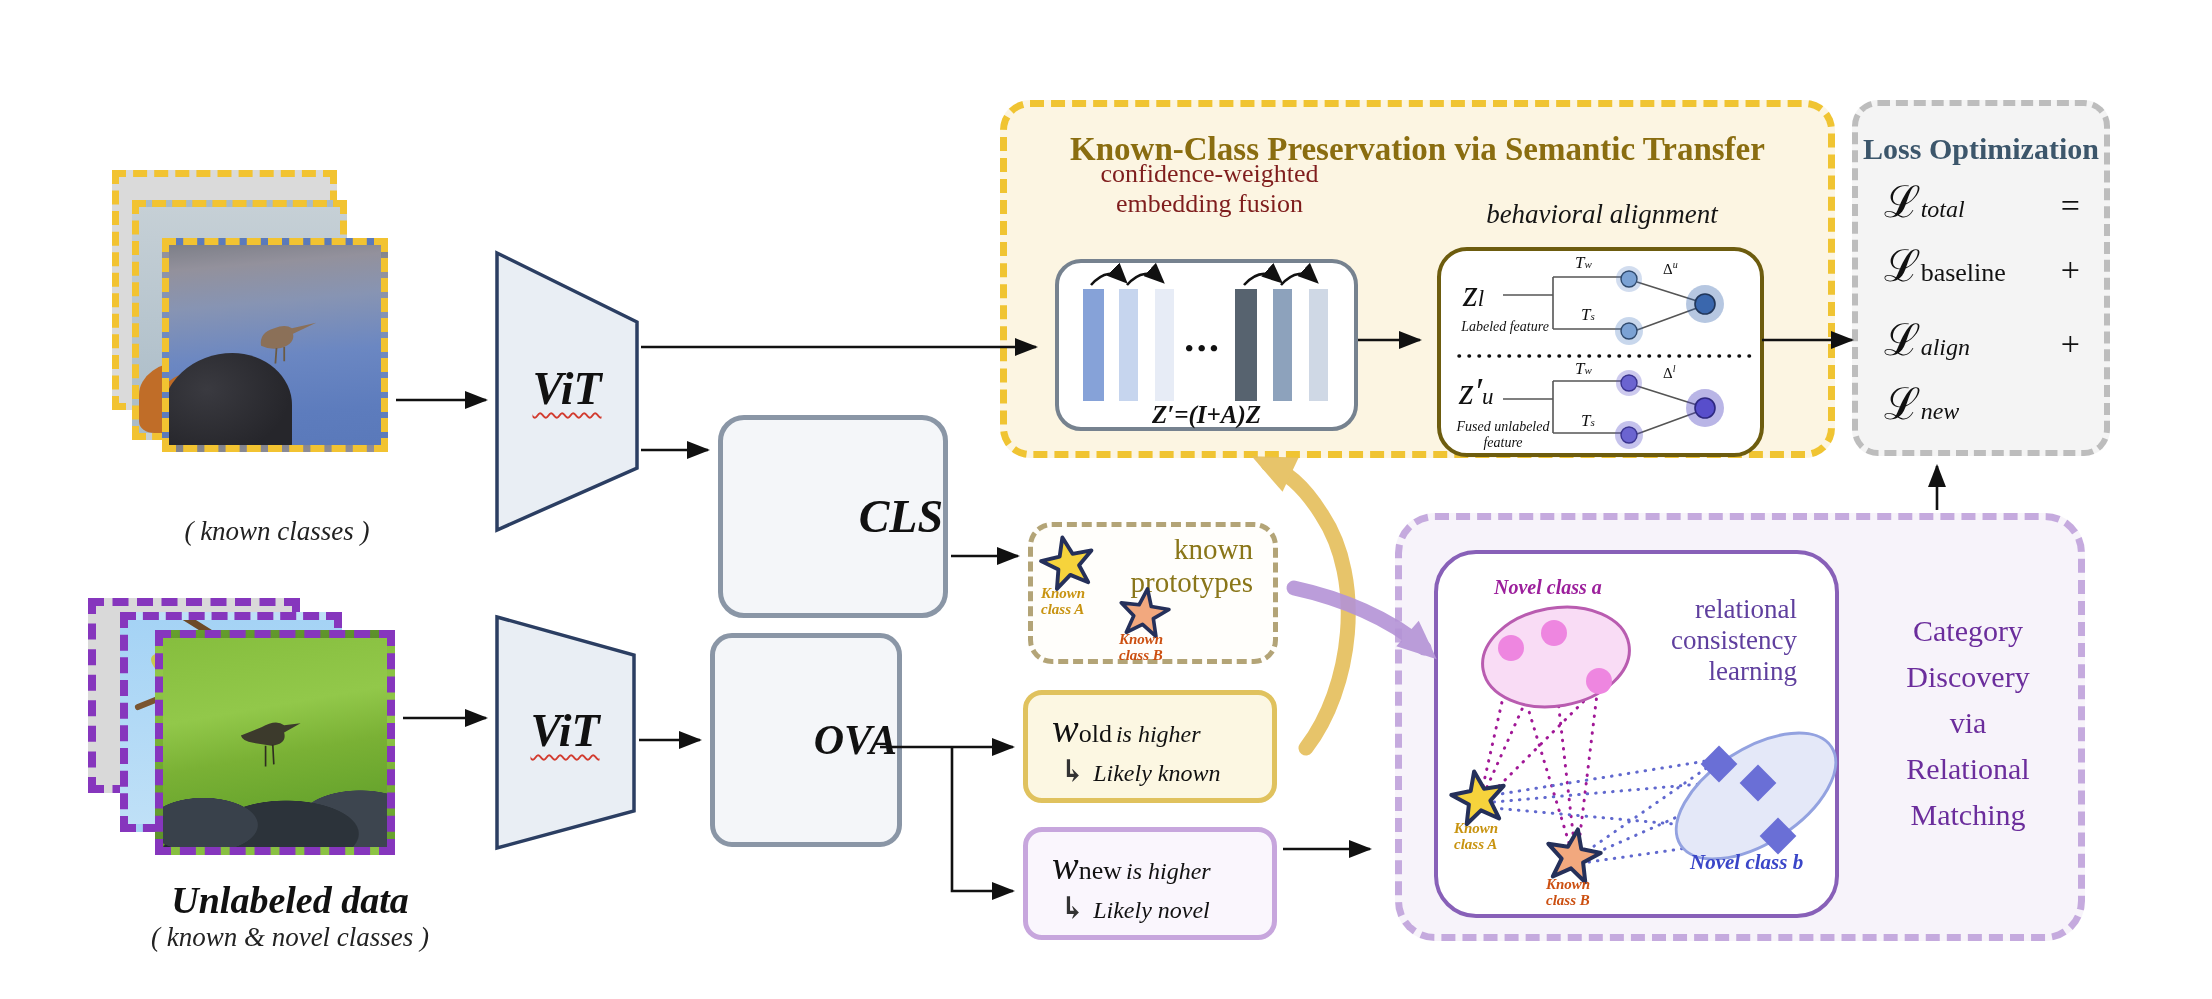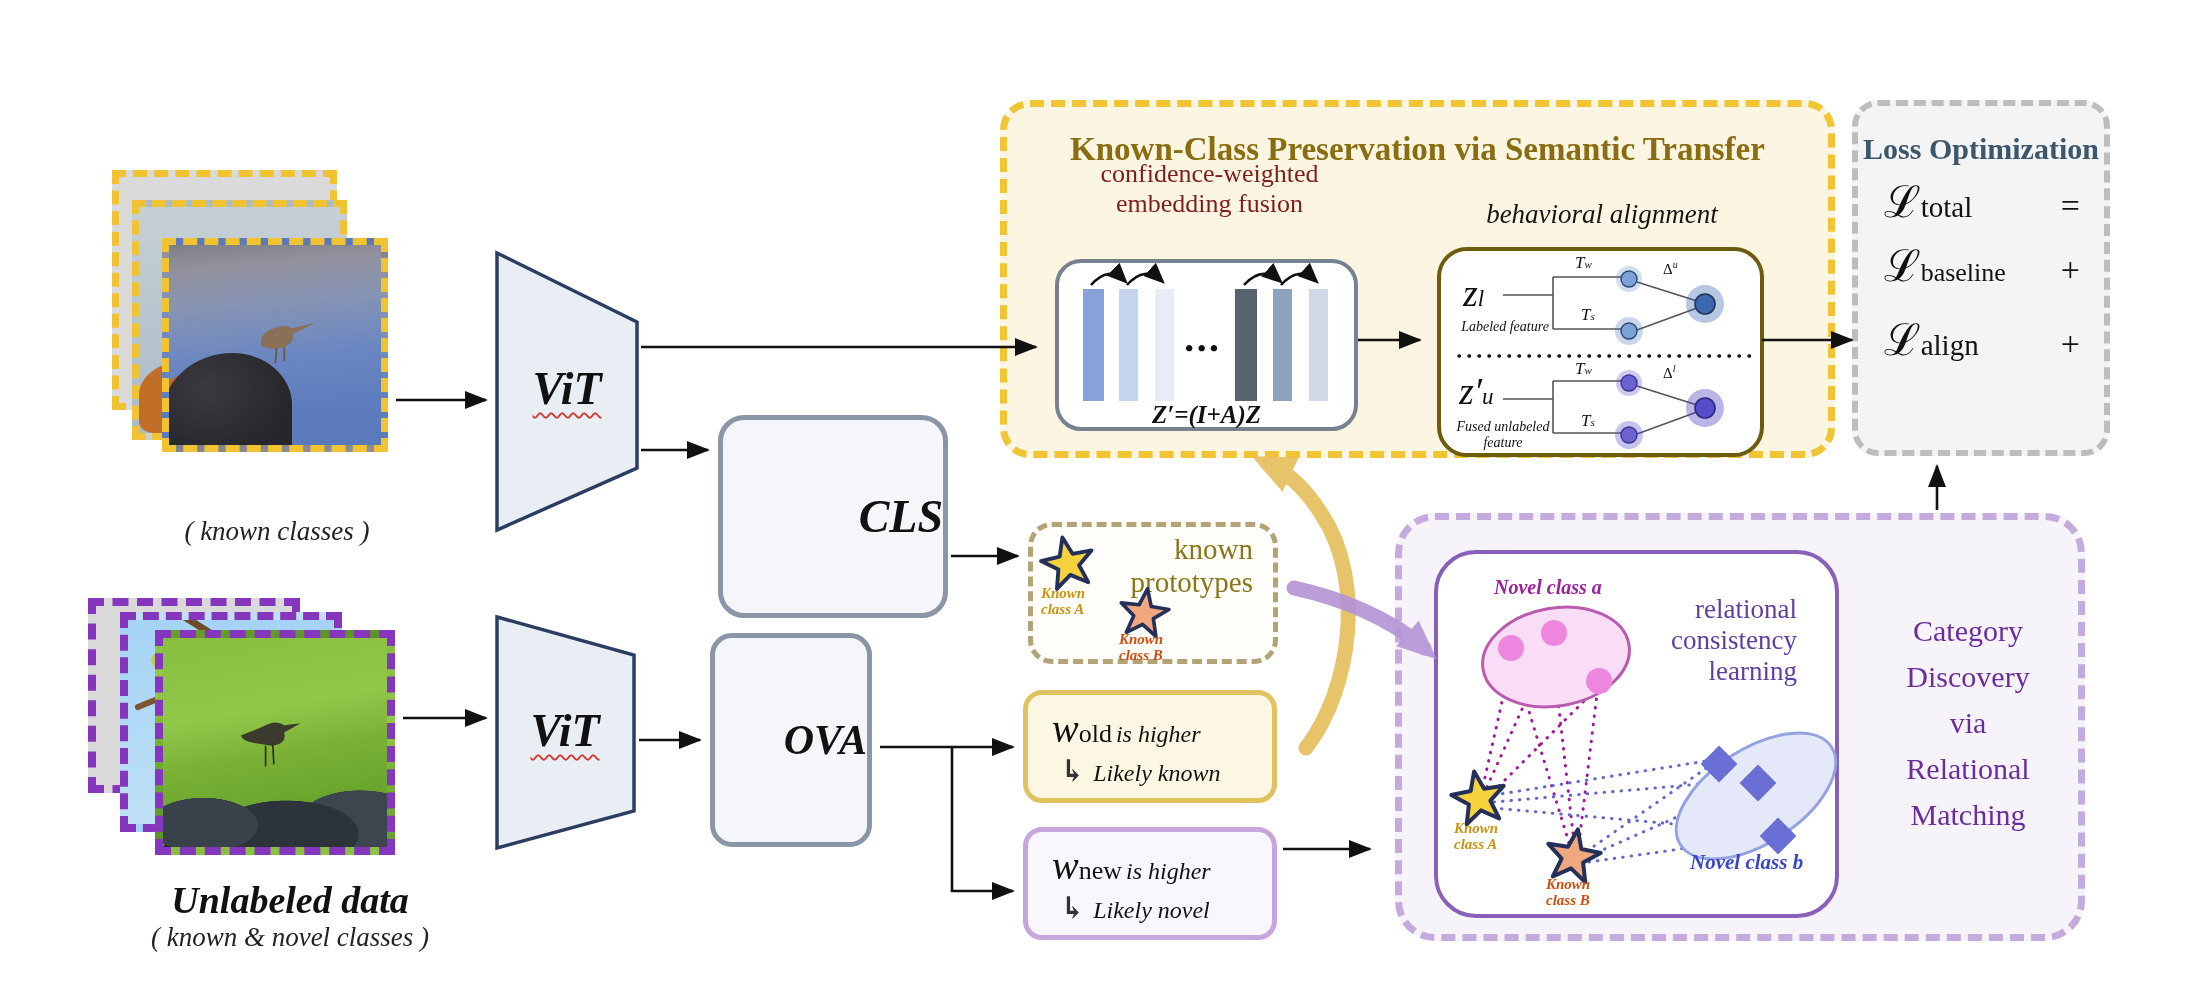--- a/index.html
+++ b/index.html
@@ -39,21 +39,21 @@
   .tlabel{font-size:17px;font-style:italic}
   .tsub{font-size:11px;font-style:italic}
   .dlabel{font-size:15px}
   .dsup{font-size:10px;font-style:italic;vertical-align:super}
 
   
   .loss-box{border:6px dashed #bdbdbd;border-radius:26px;background:#f4f4f4;z-index:2}
   .loss-title{font-size:30px;font-weight:bold;color:#3c566b}
   .loss-row{position:absolute;left:26px;right:24px;display:flex;justify-content:space-between;align-items:baseline}
   .lsym{font-size:44px}
-  .lsub{font-size:29px;}
+  .lsub{font-size:24px;font-style:italic}
   .lsub-up{font-size:26px}
   .lop{font-size:34px}
 
   
   .proto-box{border:5px dashed #b3a477;border-radius:24px;background:#fffefb;z-index:2}
   .proto-title{font-size:29px;color:#8a7619;line-height:33px;text-align:right}
   .proto-lab{font-size:15px;font-weight:bold;font-style:italic;line-height:16px}
   .gate{border-radius:19px;z-index:2}
   .gate-old{border:5px solid #e0c25e;background:#fcf7e2}
   .gate-new{border:5px solid #c7a6dd;background:#faf6fd}
@@ -117,21 +117,21 @@
   </div>
   <div class="b ctr stack-title" style="left:110px;top:878px;width:360px;z-index:2">Unlabeled data</div>
   <div class="b ctr stack-sub" style="left:110px;top:922px;width:360px;z-index:2">( known &amp; novel classes )</div>
 
   <div class="b ctr vit-label" style="left:507px;top:362px;width:120px;z-index:2">ViT</div>
   <div class="b ctr vit-label" style="left:505px;top:704px;width:120px;z-index:2">ViT</div>
 
   <div class="b head-box" style="left:718px;top:415px;width:230px;height:203px">
     <span class="head-label">CLS</span>
   </div>
-  <div class="b head-box" style="left:710px;top:633px;width:162px;height:214px;border-radius:22px">
+  <div class="b head-box" style="left:710px;top:633px;width:192px;height:214px;border-radius:22px">
     <span class="head-label" style="font-size:42px">OVA</span>
   </div>
 
   <div class="b pres-box" style="left:1000px;top:100px;width:835px;height:358px">
     <div class="b ctr pres-title" style="left:0;right:0;top:24px">Known-Class Preservation via Semantic Transfer</div>
     <div class="b ctr fusion-caption" style="left:75px;top:52px;width:255px">
       <div>confidence-weighted</div>
       <div>embedding fusion</div>
     </div>
     <div class="b ctr align-caption" style="left:455px;top:92px;width:280px">behavioral alignment</div>
@@ -200,20 +200,24 @@
       <span><span class="lsym">ℒ</span><span class="lsub">total</span></span>
       <span class="lop">=</span>
     </div>
     <div class="loss-row" style="top:128px">
       <span><span class="lsym">ℒ</span><span class="lsub-up">baseline</span></span>
       <span class="lop">+</span>
     </div>
     <div class="loss-row" style="top:202px">
       <span><span class="lsym">ℒ</span><span class="lsub">align</span></span>
       <span class="lop">+</span>
+    </div>
+    <div class="loss-row" style="top:266px">
+      <span><span class="lsym">ℒ</span><span class="lsub">new</span></span>
+      <span class="lop"></span>
     </div>
   </div>
 
   <div class="b proto-box" style="left:1028px;top:522px;width:250px;height:142px">
     <div class="b proto-title" style="right:20px;top:6px">
       <div>known</div>
       <div>prototypes</div>
     </div>
     <svg class="b" style="left:4px;top:6px" width="62" height="62" viewBox="-32 -32 64 64">
       <polygon points="0,-28 6.8,-9.3 26.6,-8.7 10.9,3.6 16.5,22.7 0,11.5 -16.5,22.7 -10.9,3.6 -26.6,-8.7 -6.8,-9.3" transform="rotate(-12)" fill="#f6d33c" stroke="#25305a" stroke-width="4" stroke-linejoin="round"></polygon>

